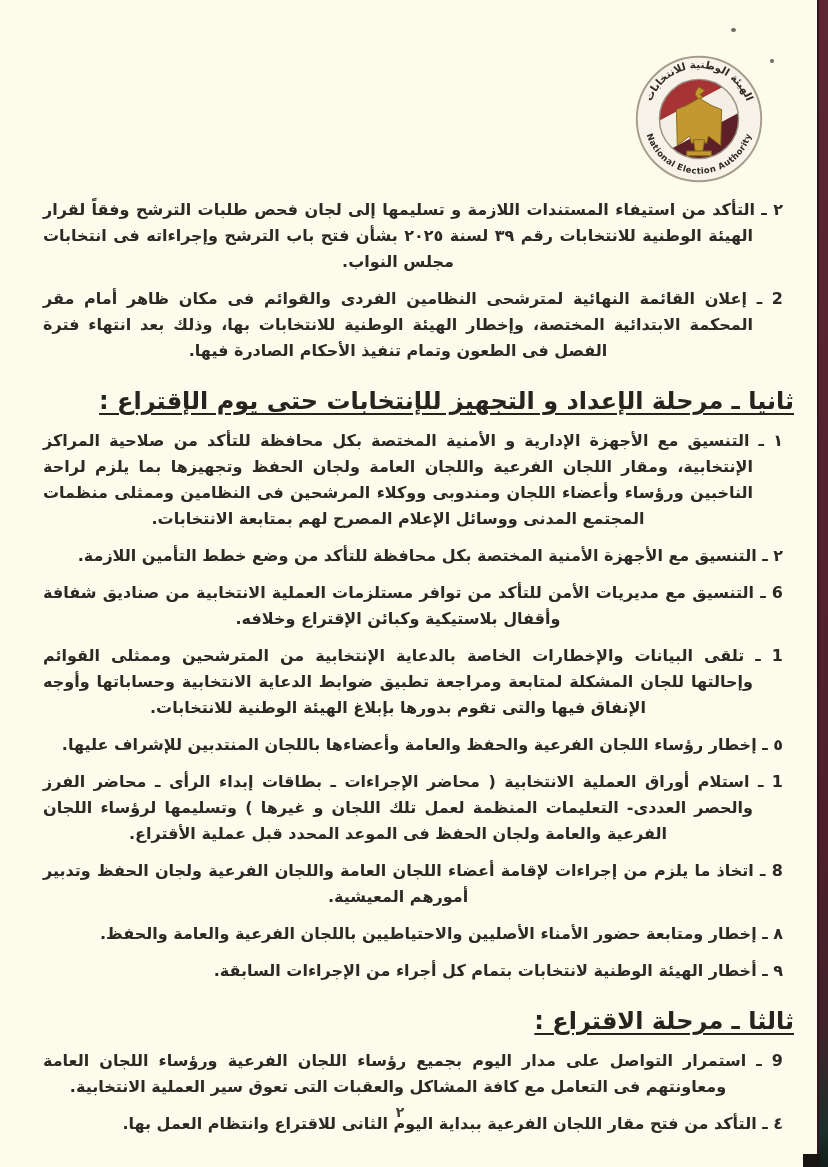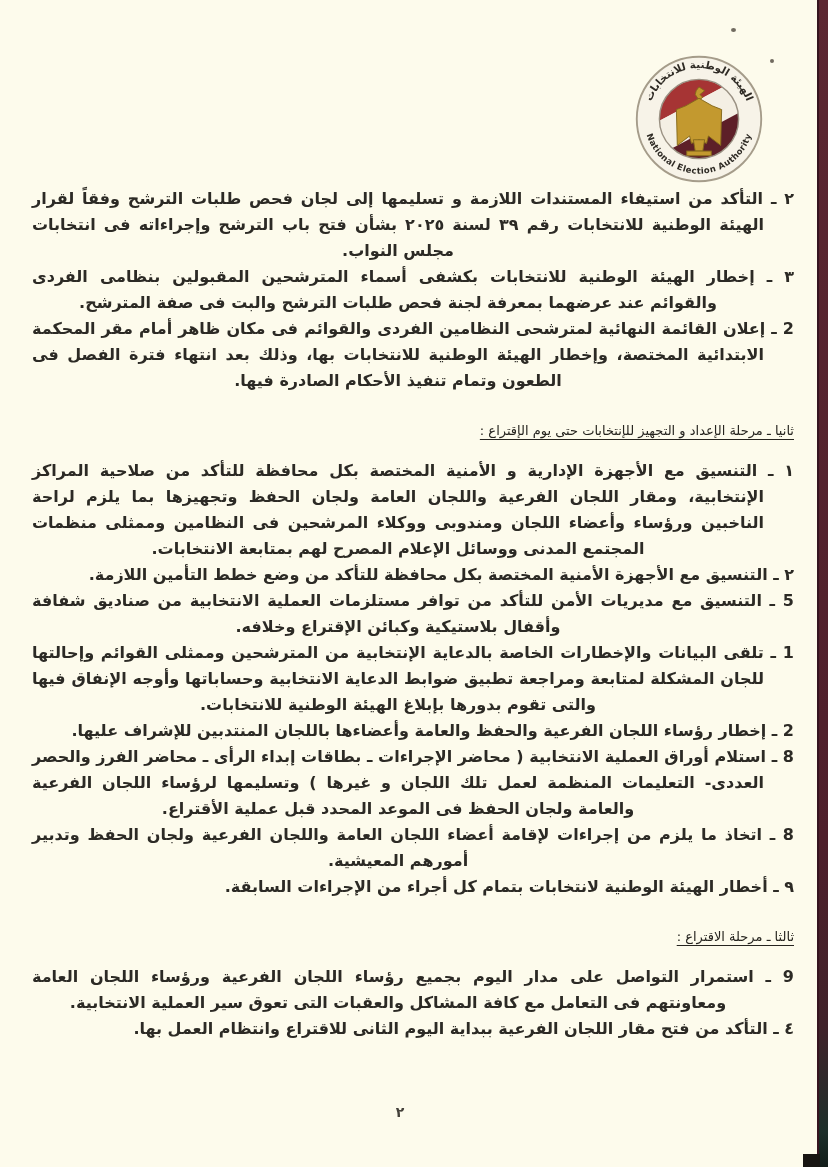--- a/index.html
+++ b/index.html
@@ -52,33 +52,33 @@
     top: 186px;
     right: 34px;
     left: 32px;
     direction: rtl;
     font-size: 16px;
     font-weight: bold;
     line-height: 26px;
     color: #2c2a25;
   }
   .item {
-    margin: 0;
+    margin: 11px;
     padding-right: 30px;
     text-indent: -30px;
     text-align: justify;
     text-align-last: center;
   }
   .item.single {
     text-align-last: right;
   }
   .sec-heading {
     margin: 24px 0 14px 0;
-    font-size: 13px;
-    font-weight: normal;
+    font-size: 24px;
+    font-weight: bold;
     text-align: right;
     text-decoration: underline;
     text-underline-offset: 4px;
     letter-spacing: .2px;
     color: #26241f;
   }
   .page-number {
     position: absolute;
     top: 1104px;
     left: 0;
@@ -127,32 +127,32 @@
       <textPath href="#arcTop" startOffset="50%" text-anchor="middle">الهيئة الوطنية للانتخابات</textPath>
     </text>
     <text class="seal-en">
       <textPath href="#arcBot" startOffset="50%" text-anchor="middle">National Election Authority</textPath>
     </text>
   </svg>
 
   <div class="content">
 
     <p class="item">٢ ـ التأكد من استيفاء المستندات اللازمة و تسليمها إلى لجان فحص طلبات الترشح وفقاً لقرار الهيئة الوطنية للانتخابات رقم ٣٩ لسنة ٢٠٢٥ بشأن فتح باب الترشح وإجراءاته فى انتخابات مجلس النواب.</p>
-    <p class="item">٣ ـ إخطار الهيئة الوطنية للانتخابات بكشفى أسماء المترشحين المقبولين بنظامى الفردى والقوائم عند عرضهما بمعرفة لجنة فحص طلبات الترشح والبت فى صفة المترشح.</p>
     <p class="item">2 ـ إعلان القائمة النهائية لمترشحى النظامين الفردى والقوائم فى مكان ظاهر أمام مقر المحكمة الابتدائية المختصة، وإخطار الهيئة الوطنية للانتخابات بها، وذلك بعد انتهاء فترة الفصل فى الطعون وتمام تنفيذ الأحكام الصادرة فيها.</p>
 
     <h2 class="sec-heading">ثانيا ـ مرحلة الإعداد و التجهيز للإنتخابات حتى يوم الإقتراع :</h2>
 
     <p class="item">١ ـ التنسيق مع الأجهزة الإدارية و الأمنية المختصة بكل محافظة للتأكد من صلاحية المراكز الإنتخابية، ومقار اللجان الفرعية واللجان العامة ولجان الحفظ وتجهيزها بما يلزم لراحة الناخبين ورؤساء وأعضاء اللجان ومندوبى ووكلاء المرشحين فى النظامين وممثلى منظمات المجتمع المدنى ووسائل الإعلام المصرح لهم بمتابعة الانتخابات.</p>
     <p class="item single">٢ ـ التنسيق مع الأجهزة الأمنية المختصة بكل محافظة للتأكد من وضع خطط التأمين اللازمة.</p>
-    <p class="item">5 ـ التنسيق مع مديريات الأمن للتأكد من توافر مستلزمات العملية الانتخابية من صناديق شفافة وأقفال بلاستيكية وكبائن الإقتراع وخلافه.</p>
+    <p class="item">6 ـ التنسيق مع مديريات الأمن للتأكد من توافر مستلزمات العملية الانتخابية من صناديق شفافة وأقفال بلاستيكية وكبائن الإقتراع وخلافه.</p>
     <p class="item">1 ـ تلقى البيانات والإخطارات الخاصة بالدعاية الإنتخابية من المترشحين وممثلى القوائم وإحالتها للجان المشكلة لمتابعة ومراجعة تطبيق ضوابط الدعاية الانتخابية وحساباتها وأوجه الإنفاق فيها والتى تقوم بدورها بإبلاغ الهيئة الوطنية للانتخابات.</p>
-    <p class="item single">2 ـ إخطار رؤساء اللجان الفرعية والحفظ والعامة وأعضاءها باللجان المنتدبين للإشراف عليها.</p>
-    <p class="item">8 ـ استلام أوراق العملية الانتخابية ( محاضر الإجراءات ـ بطاقات إبداء الرأى ـ محاضر الفرز والحصر العددى- التعليمات المنظمة لعمل تلك اللجان و غيرها ) وتسليمها لرؤساء اللجان الفرعية والعامة ولجان الحفظ فى الموعد المحدد قبل عملية الأقتراع.</p>
+    <p class="item single">٥ ـ إخطار رؤساء اللجان الفرعية والحفظ والعامة وأعضاءها باللجان المنتدبين للإشراف عليها.</p>
+    <p class="item">1 ـ استلام أوراق العملية الانتخابية ( محاضر الإجراءات ـ بطاقات إبداء الرأى ـ محاضر الفرز والحصر العددى- التعليمات المنظمة لعمل تلك اللجان و غيرها ) وتسليمها لرؤساء اللجان الفرعية والعامة ولجان الحفظ فى الموعد المحدد قبل عملية الأقتراع.</p>
     <p class="item">8 ـ اتخاذ ما يلزم من إجراءات لإقامة أعضاء اللجان العامة واللجان الفرعية ولجان الحفظ وتدبير أمورهم المعيشية.</p>
+    <p class="item single">٨ ـ إخطار ومتابعة حضور الأمناء الأصليين والاحتياطيين باللجان الفرعية والعامة والحفظ.</p>
     <p class="item single">٩ ـ أخطار الهيئة الوطنية لانتخابات بتمام كل أجراء من الإجراءات السابقة.</p>
 
     <h2 class="sec-heading">ثالثا ـ مرحلة الاقتراع :</h2>
 
     <p class="item">9 ـ استمرار التواصل على مدار اليوم بجميع رؤساء اللجان الفرعية ورؤساء اللجان العامة ومعاونتهم فى التعامل مع كافة المشاكل والعقبات التى تعوق سير العملية الانتخابية.</p>
     <p class="item single">٤ ـ التأكد من فتح مقار اللجان الفرعية ببداية اليوم الثانى للاقتراع وانتظام العمل بها.</p>
 
   </div>
 
   <div class="page-number">٢</div>

